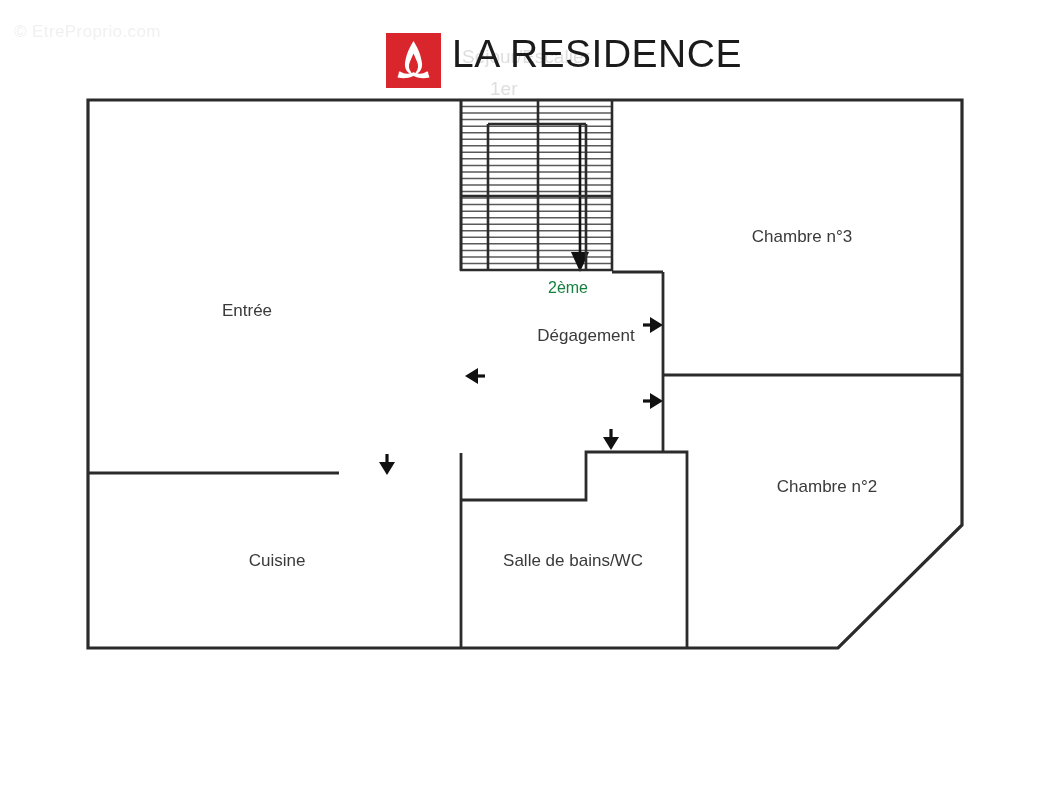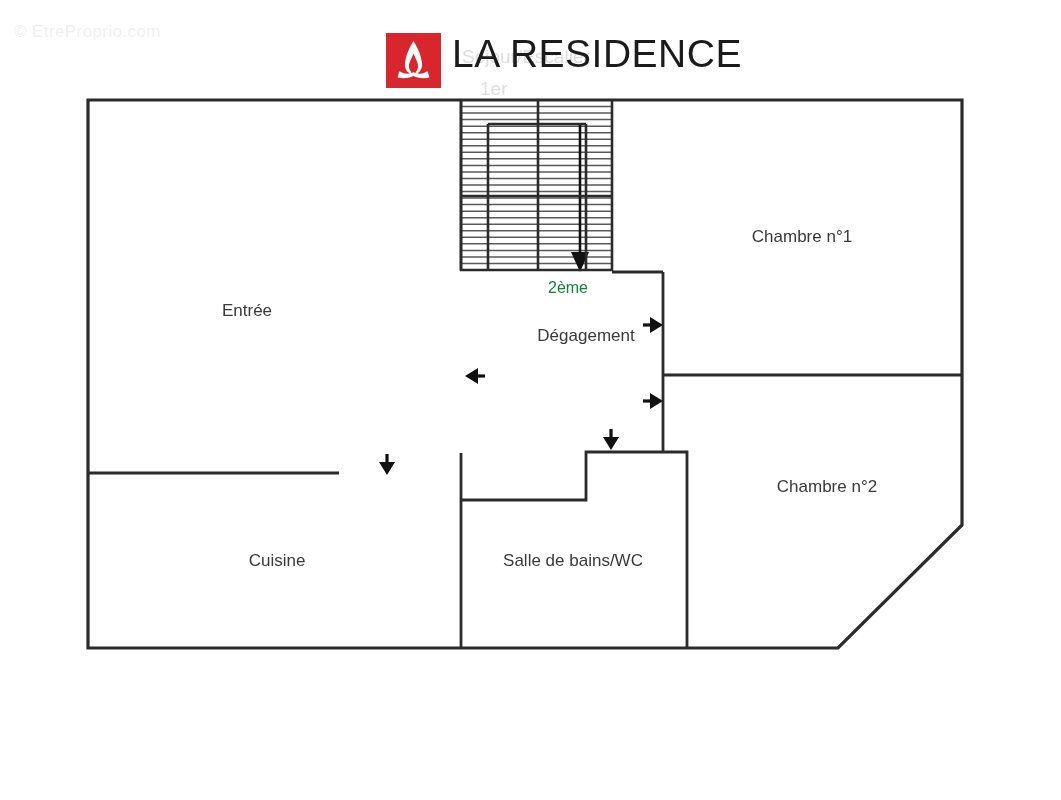--- a/index.html
+++ b/index.html
@@ -18,21 +18,21 @@
     color:#f0f0f0; white-space:nowrap;
     user-select:none;
   }
 
   
   .floor-caption{
     position:absolute;
     font-size:19px; color:#dedede; white-space:nowrap;
   }
   #cap-entree{ left:462px; top:46px; }
-  #cap-1er   { left:480px; top:78px; }
+  #cap-1er   { left:490px; top:78px; }
 
   
   .logo-wrap{
     position:absolute; left:386px; top:33px;
     display:flex; align-items:flex-start; gap:11px;
   }
   .logo-mark{
     width:55px; height:55px; position:relative;
     background:#d8262c; flex:0 0 auto;
   }
@@ -175,17 +175,17 @@
         <use xlink:href="#arrow-l" x="0" y="0" transform="translate(478,376)"></use>
         <use xlink:href="#arrow-d" x="0" y="0" transform="translate(387,462)"></use>
         <use xlink:href="#arrow-d" x="0" y="0" transform="translate(611,437)"></use>
       </g>
   </svg>
 
   <div class="room-label" style="left:247px;top:311px;">Entrée</div>
   <div class="room-label" style="left:277px;top:561px;">Cuisine</div>
   <div class="room-label" style="left:550px;top:336px;margin-left:36px;">Dégagement</div>
   <div class="room-label" style="left:573px;top:561px;">Salle de bains/WC</div>
-  <div class="room-label" style="left:802px;top:237px;">Chambre n°1</div>
+  <div class="room-label" style="left:802px;top:237px;">Chambre n°3</div>
   <div class="room-label" style="left:827px;top:487px;">Chambre n°2</div>
 
   <div class="stair-label" style="left:568px;top:288px;">2ème</div>
 </div>
 
 </body></html>

